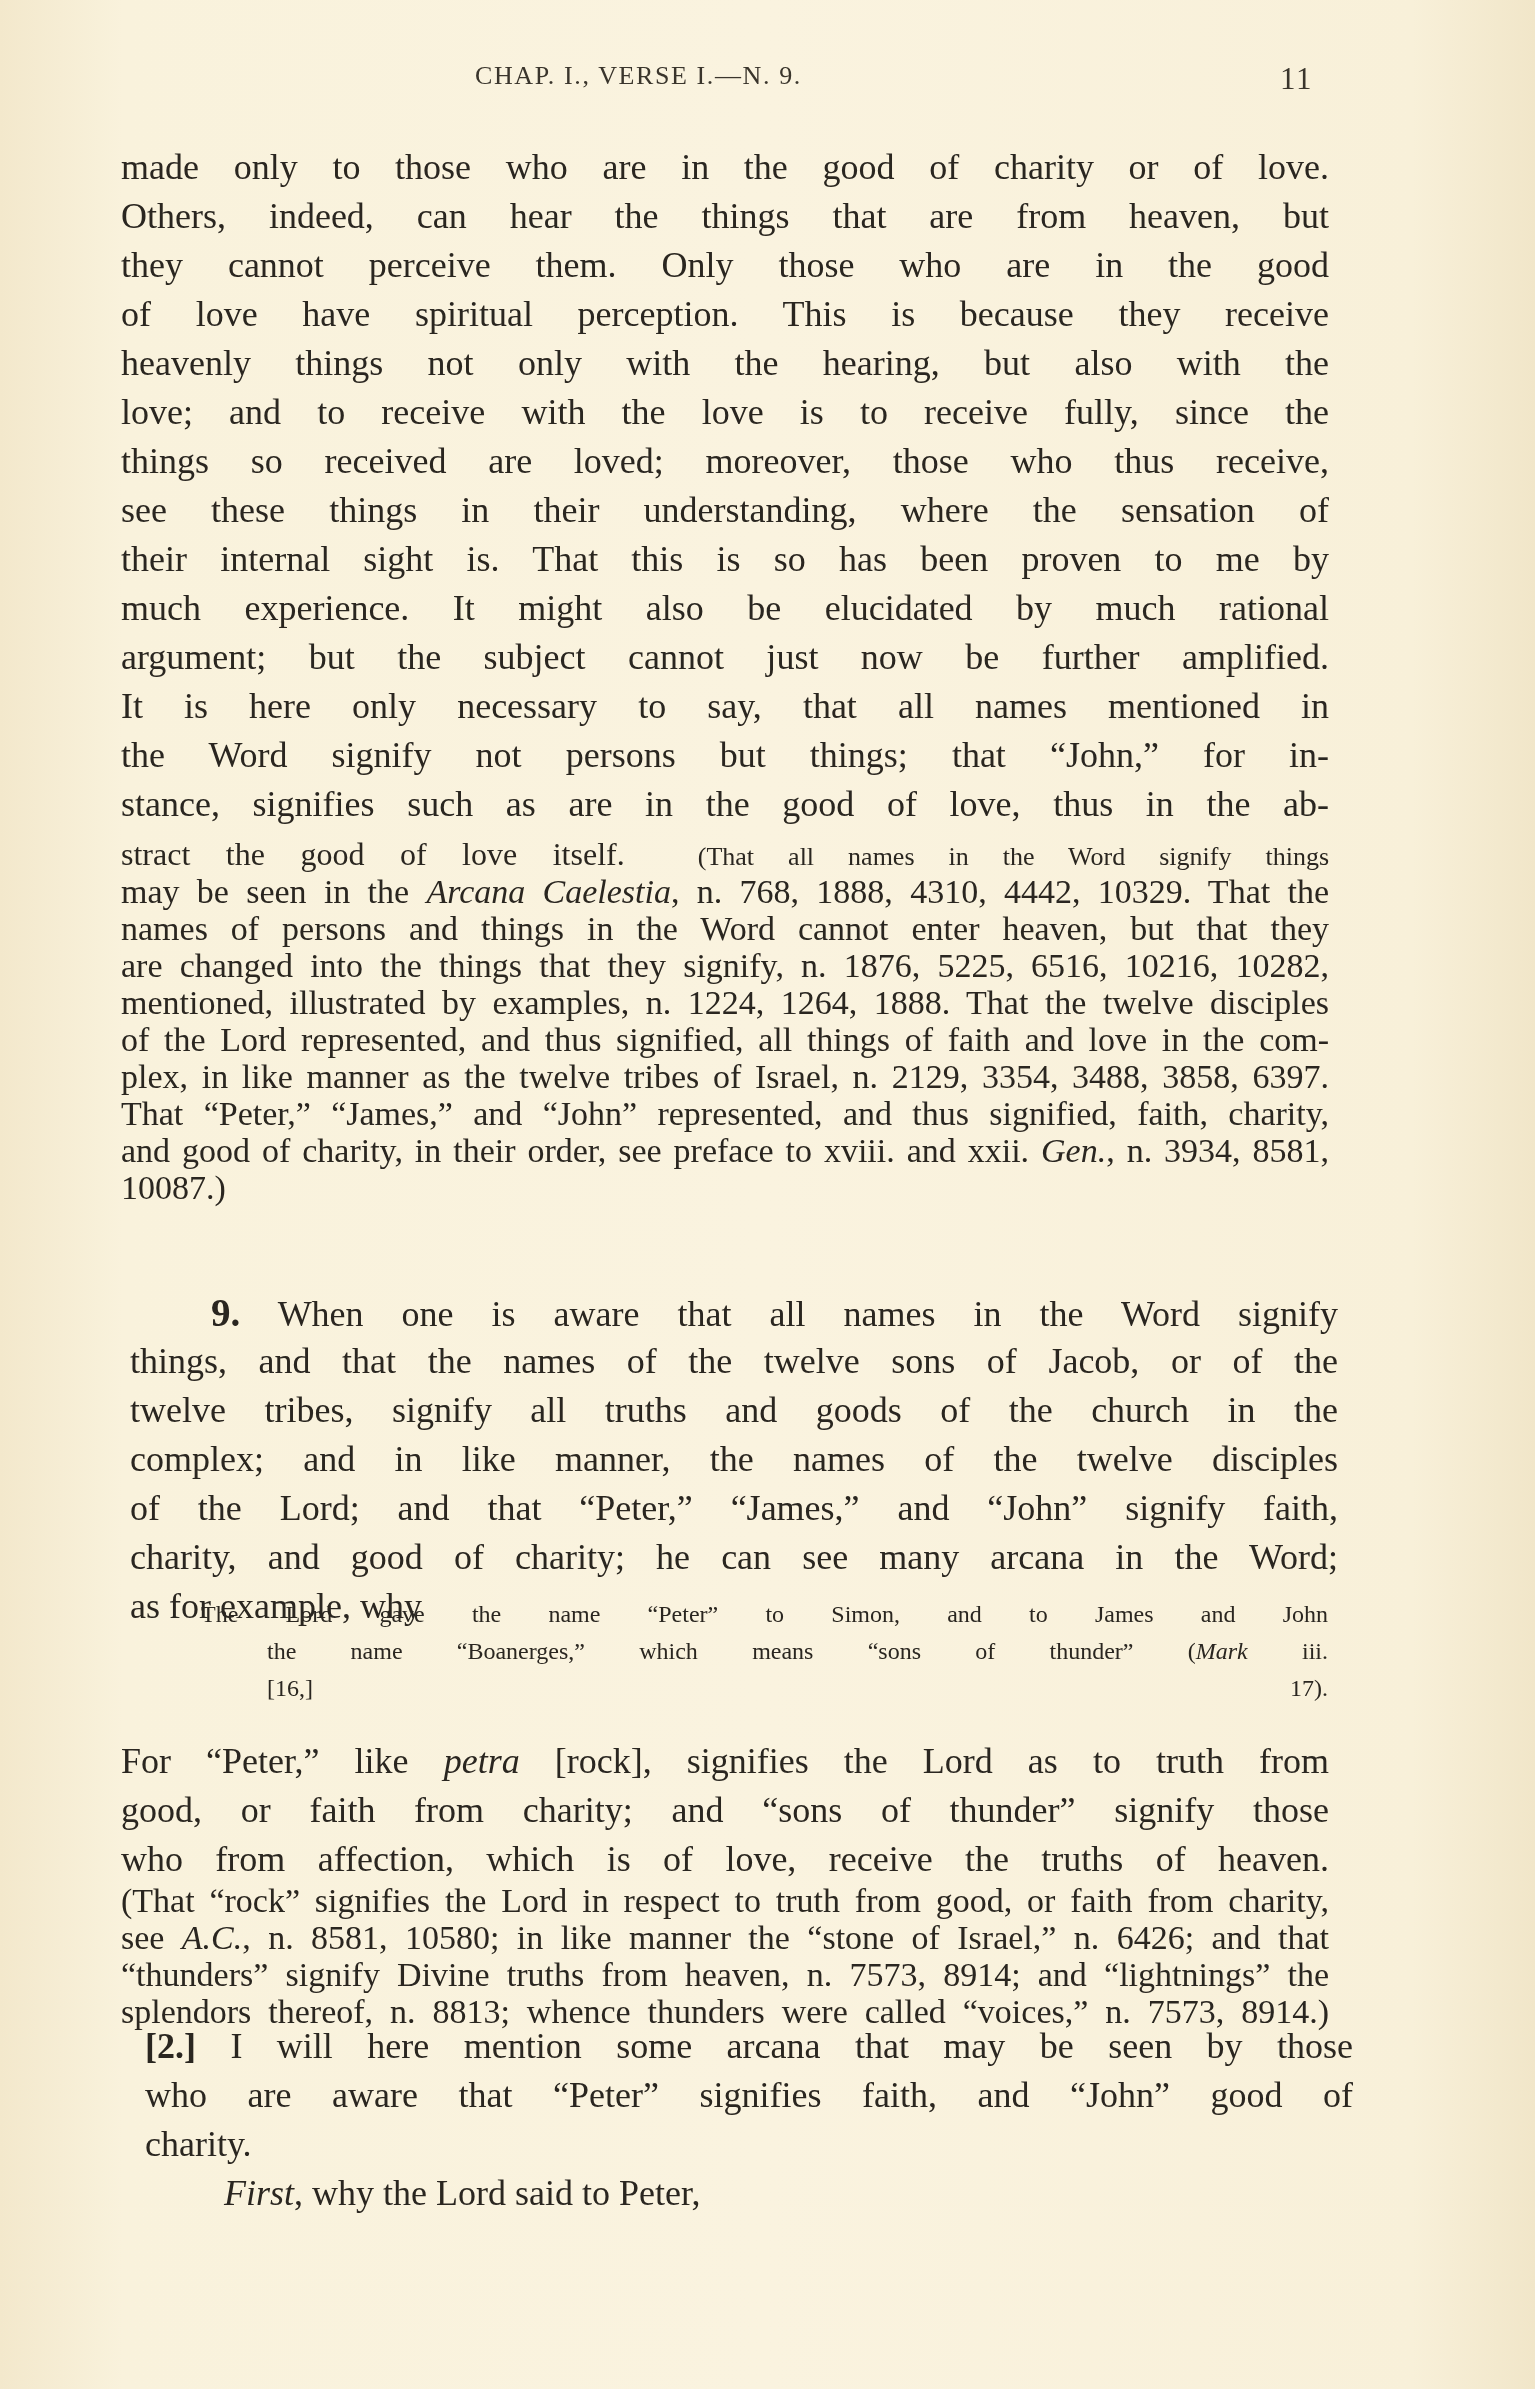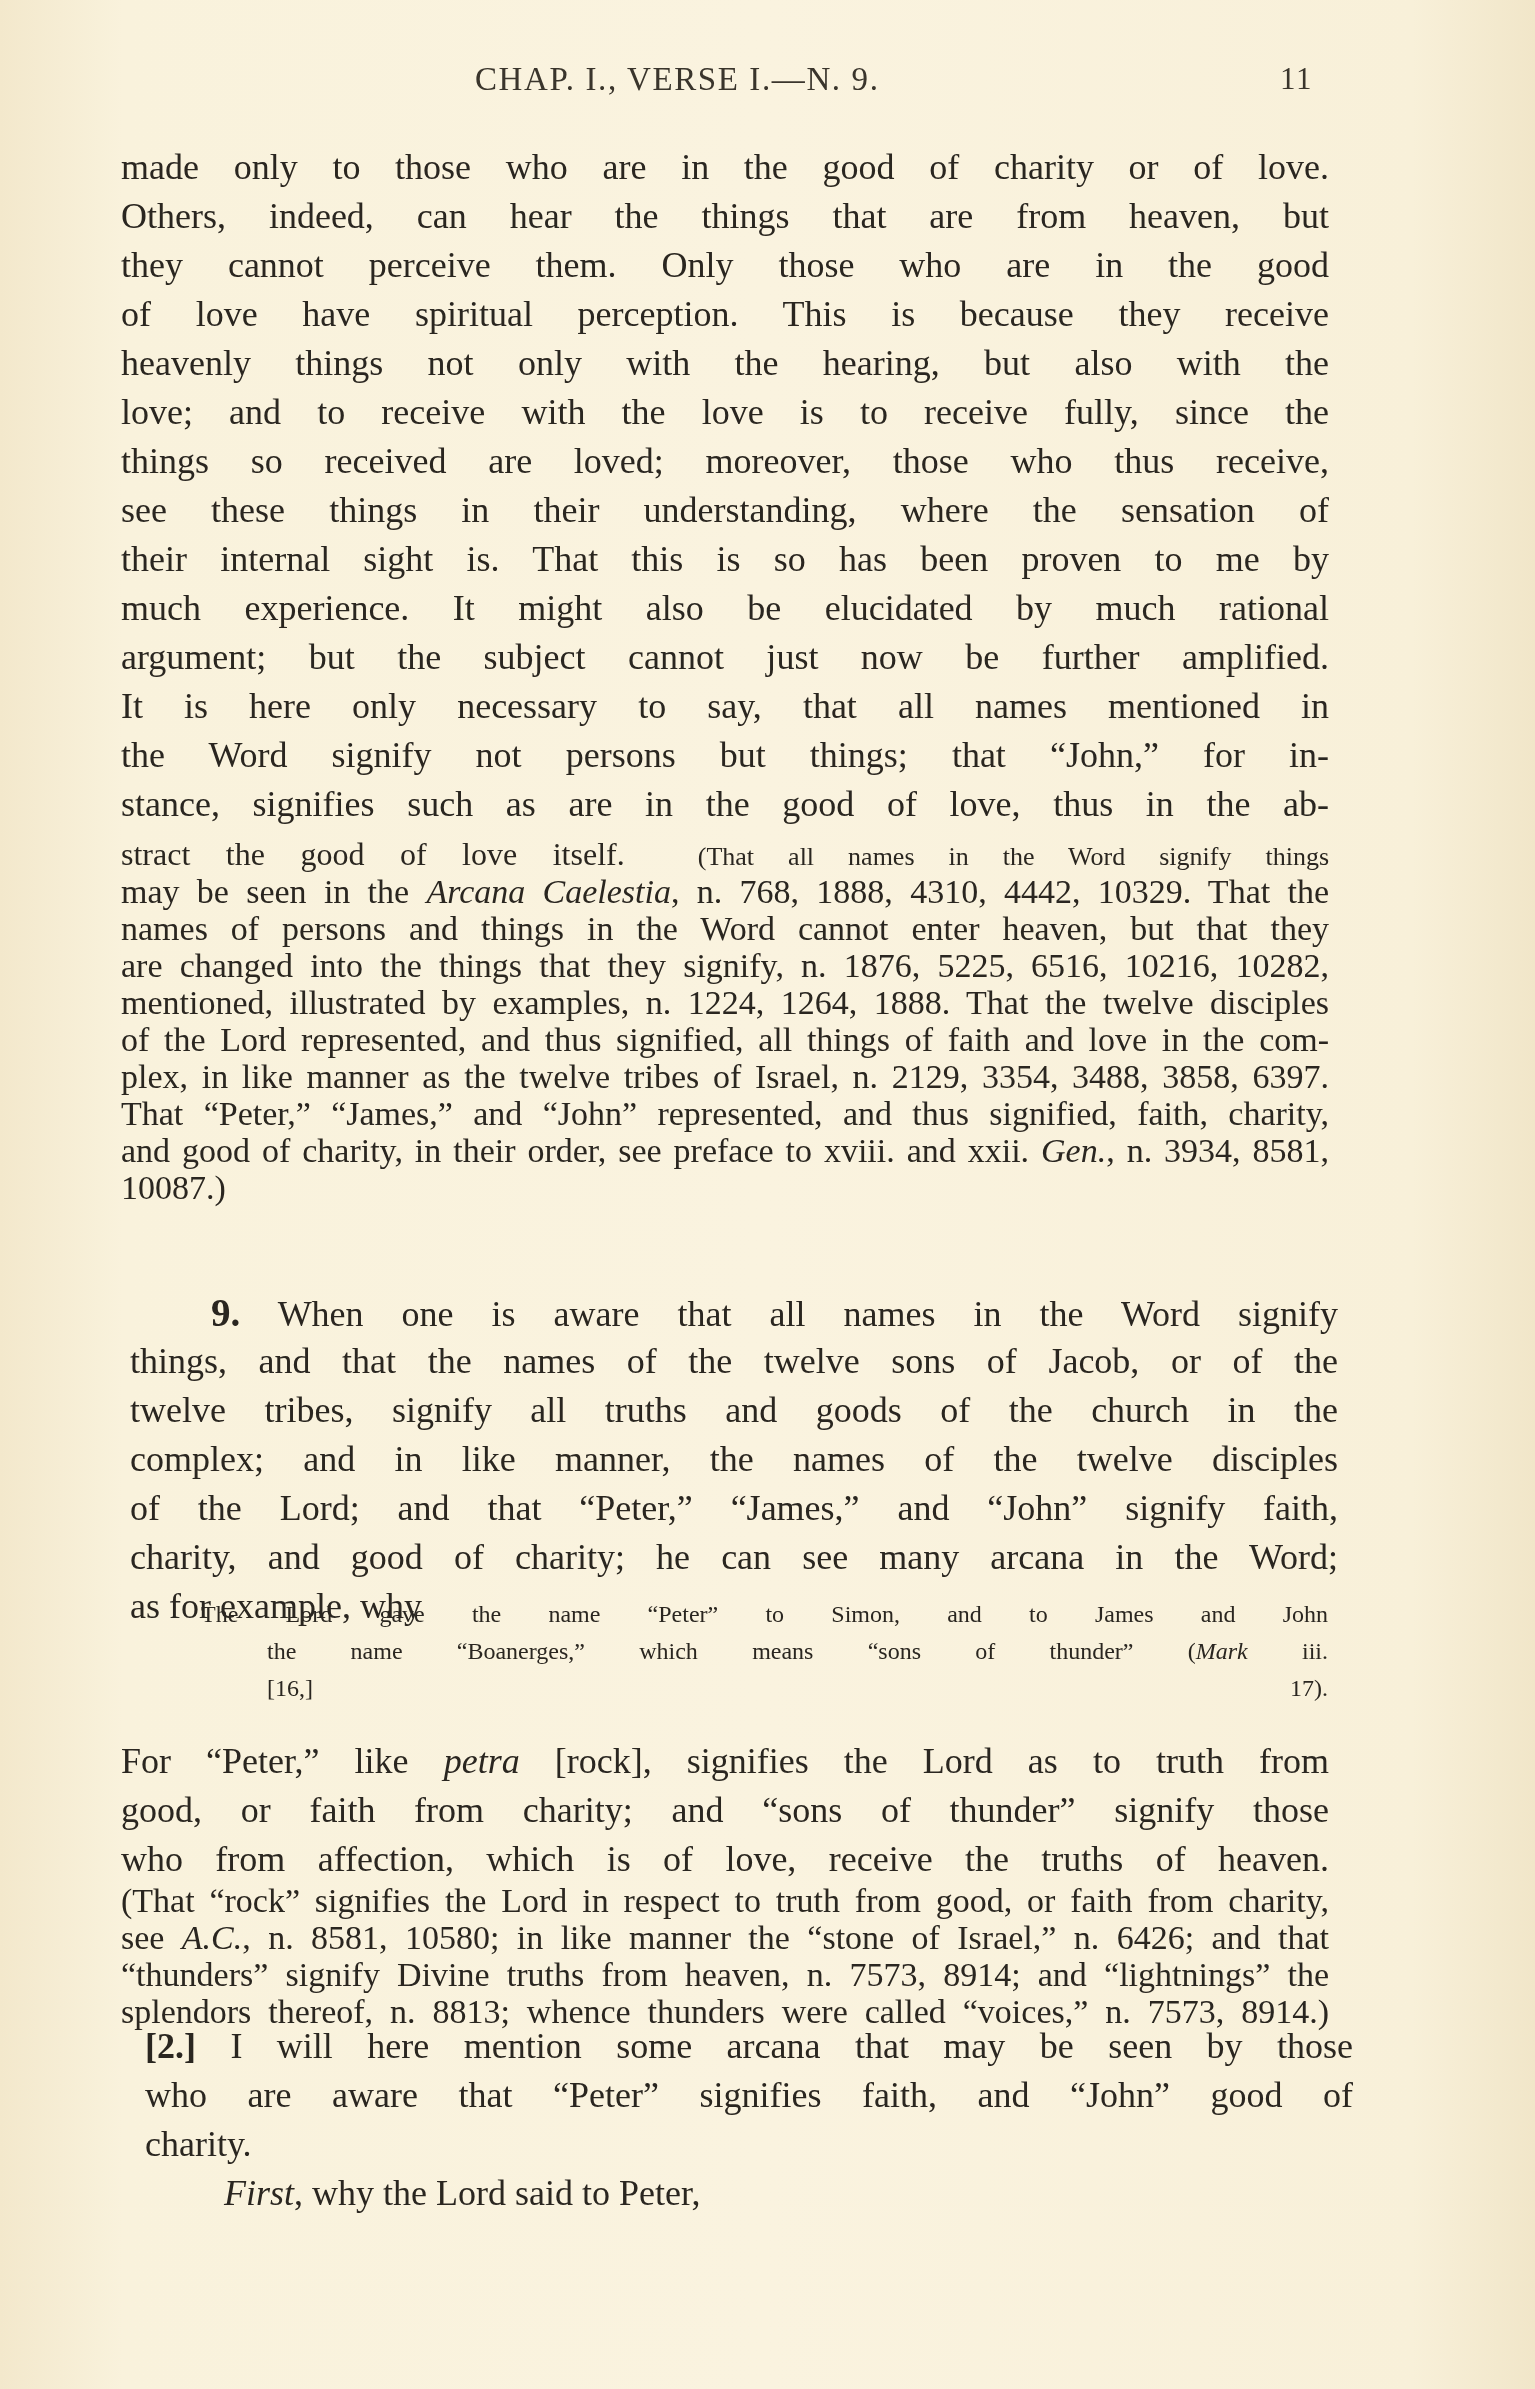--- a/index.html
+++ b/index.html
@@ -7,21 +7,21 @@
       width: 1535px; height: 2389px;
       background: #f8f0da;
       font-family: "Liberation Serif", "DejaVu Serif", serif;
       color: #2a2620;
       position: relative;
       overflow: hidden;
     }
     .page { position: absolute; left: 0; top: 0; width: 1535px; height: 2389px;
       background: linear-gradient(90deg, #f3e8cc 0%, #f9f2dc 8%, #faf3df 50%, #f8f0d9 92%, #f1e6c9 100%); }
     .running-head { position: absolute; top: 61px; left: 0; width: 1535px; height: 48px; }
-    .running-title { position: absolute; left: 475px; top: 0; font-size: 33px; letter-spacing: 1.6px; color: #3a352c; }
+    .running-title { position: absolute; left: 475px; top: 0; font-size: 26px; letter-spacing: 1.6px; color: #3a352c; }
     .page-number { position: absolute; left: 1280px; top: 0; font-size: 31px; letter-spacing: 1.6px; color: #3a352c; }
     .text-block { position: absolute; left: 121px; width: 1208px; }
     .body-line { font-size: 36px; height: 49px; line-height: 49px; white-space: nowrap; text-align: justify; text-align-last: justify; display: block; }
     .note-line { font-size: 34px; height: 37px; line-height: 37px; white-space: nowrap; text-align: justify; text-align-last: justify; display: block; }
     .last { text-align-last: left; }
     .mixed-big { font-size: 32px; }
     .mixed-small { font-size: 26px; }
     .para-num { font-weight: bold; font-size: 39px; }
     .bold-bracket { font-weight: bold; }
     .indent1 { padding-left: 81px; }

